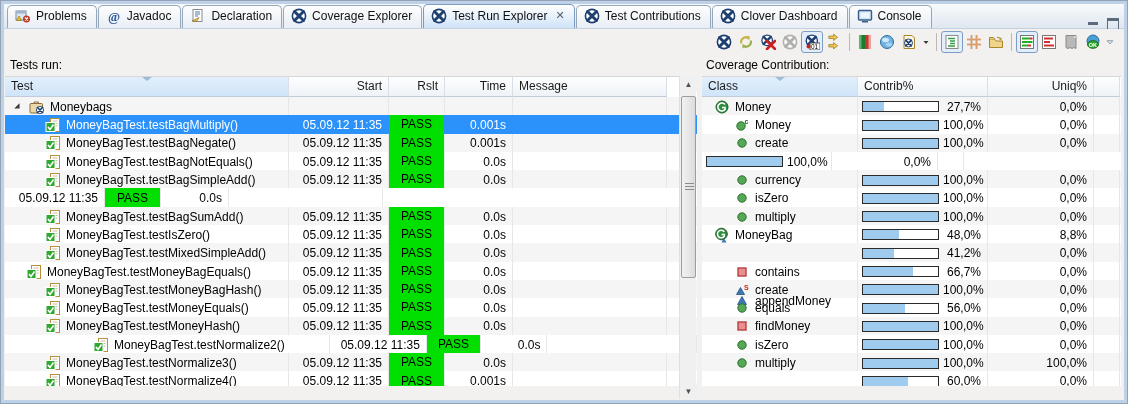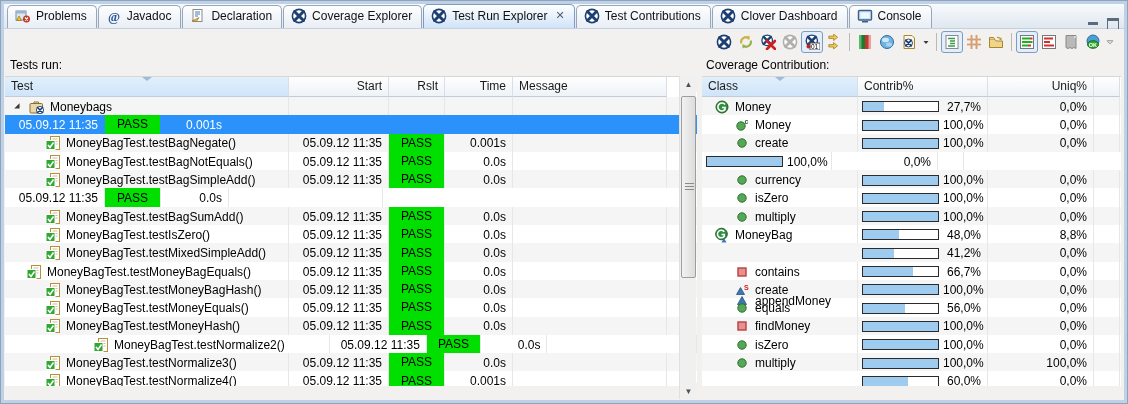--- a/index.html
+++ b/index.html
@@ -369,20 +369,31 @@
                 </svg>
               </span>
               <span>Moneybags</span>
             </div>
             <div class="cell al-r" style="width: 100px;"></div>
             <div class="cell pass-cell" style="width: 56px;"></div>
             <div class="cell al-r" style="width: 68px;"></div>
             <div class="cell" style="width: 154px;"></div>
           </div>
           <div class="row selected">
+            <div class="cell indent-test" style="width: 284px;">
+              <span class="row-icon">
+                <svg width="16" height="16" viewBox="0 0 16 16">
+                  <rect x="5.5" y="1.5" width="9" height="13" fill="#fff" stroke="#b8903c"></rect>
+                  <path d="M7.5 4h5M7.5 6.5h5M7.5 9h5M7.5 11.5h3" stroke="#c8c09a" stroke-width="1"></path>
+                  <rect x="1" y="5.5" width="9" height="9" fill="#2fa82f" stroke="#fff"></rect>
+                  <path d="M3 10 l2 2.5 3.5-5" fill="none" stroke="#fff" stroke-width="1.6"></path>
+                </svg>
+              </span>
+              <span>MoneyBagTest.testBagMultiply()</span>
+            </div>
             <div class="cell al-r" style="width: 100px;">05.09.12 11:35</div>
             <div class="cell pass-cell" style="width: 56px;">
               <div class="pass-badge" style="background: rgb(0, 223, 0);">PASS</div>
             </div>
             <div class="cell al-r" style="width: 68px;">0.001s</div>
             <div class="cell" style="width: 154px;"></div>
           </div>
           <div class="row alt">
             <div class="cell indent-test" style="width: 284px;">
               <span class="row-icon">

